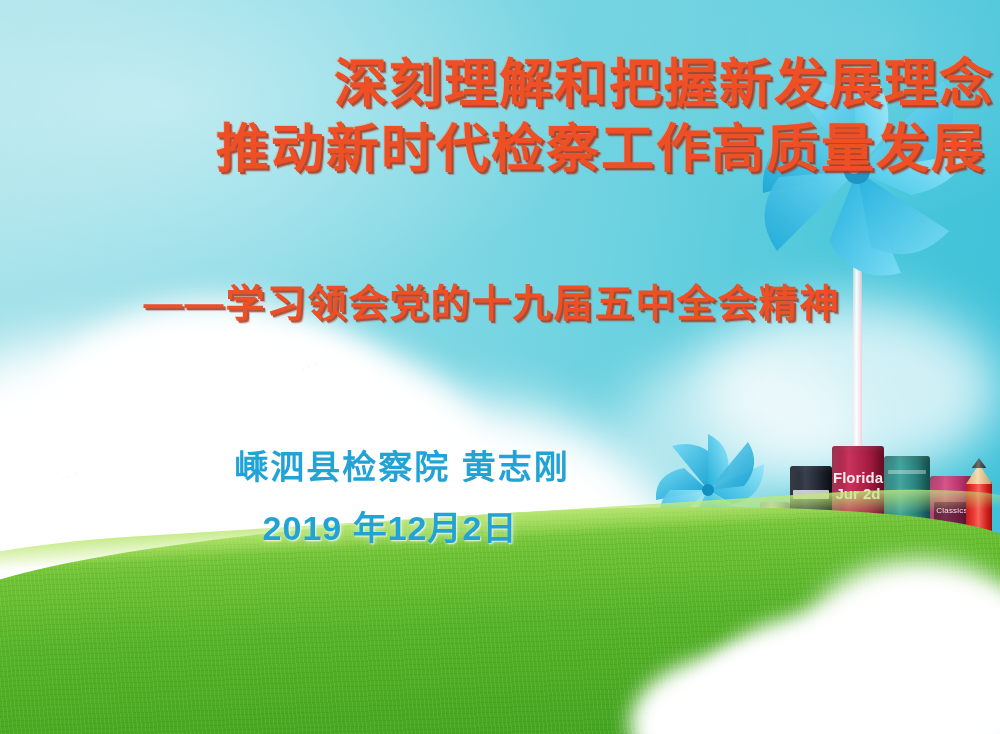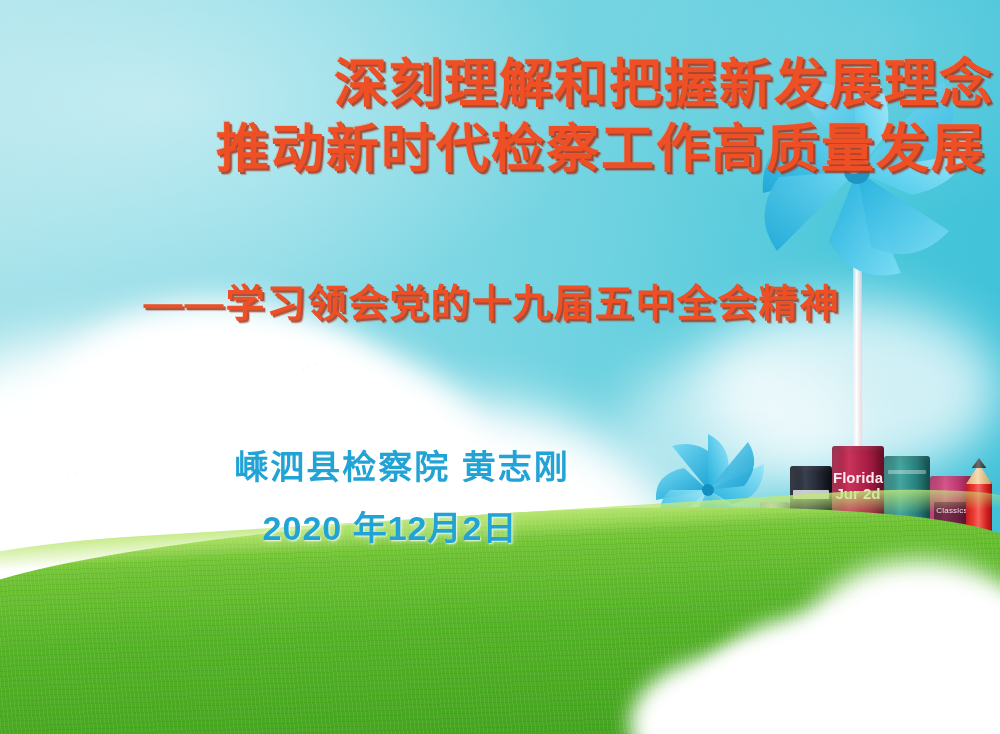--- a/index.html
+++ b/index.html
@@ -457,16 +457,16 @@
 
   <div class="title-block">
     <div class="title-line l1">深刻理解和把握新发展理念</div>
     <div class="title-line l2">推动新时代检察工作高质量发展</div>
   </div>
 
   <div class="subtitle">——学习领会党的十九届五中全会精神</div>
 
   <div class="presenter-block">
     <div class="presenter">嵊泗县检察院  黄志刚</div>
-    <div class="date">2020 年12月2日</div>
+    <div class="date">2019 年12月2日</div>
   </div>
 
 </div>
 
 </body></html>

